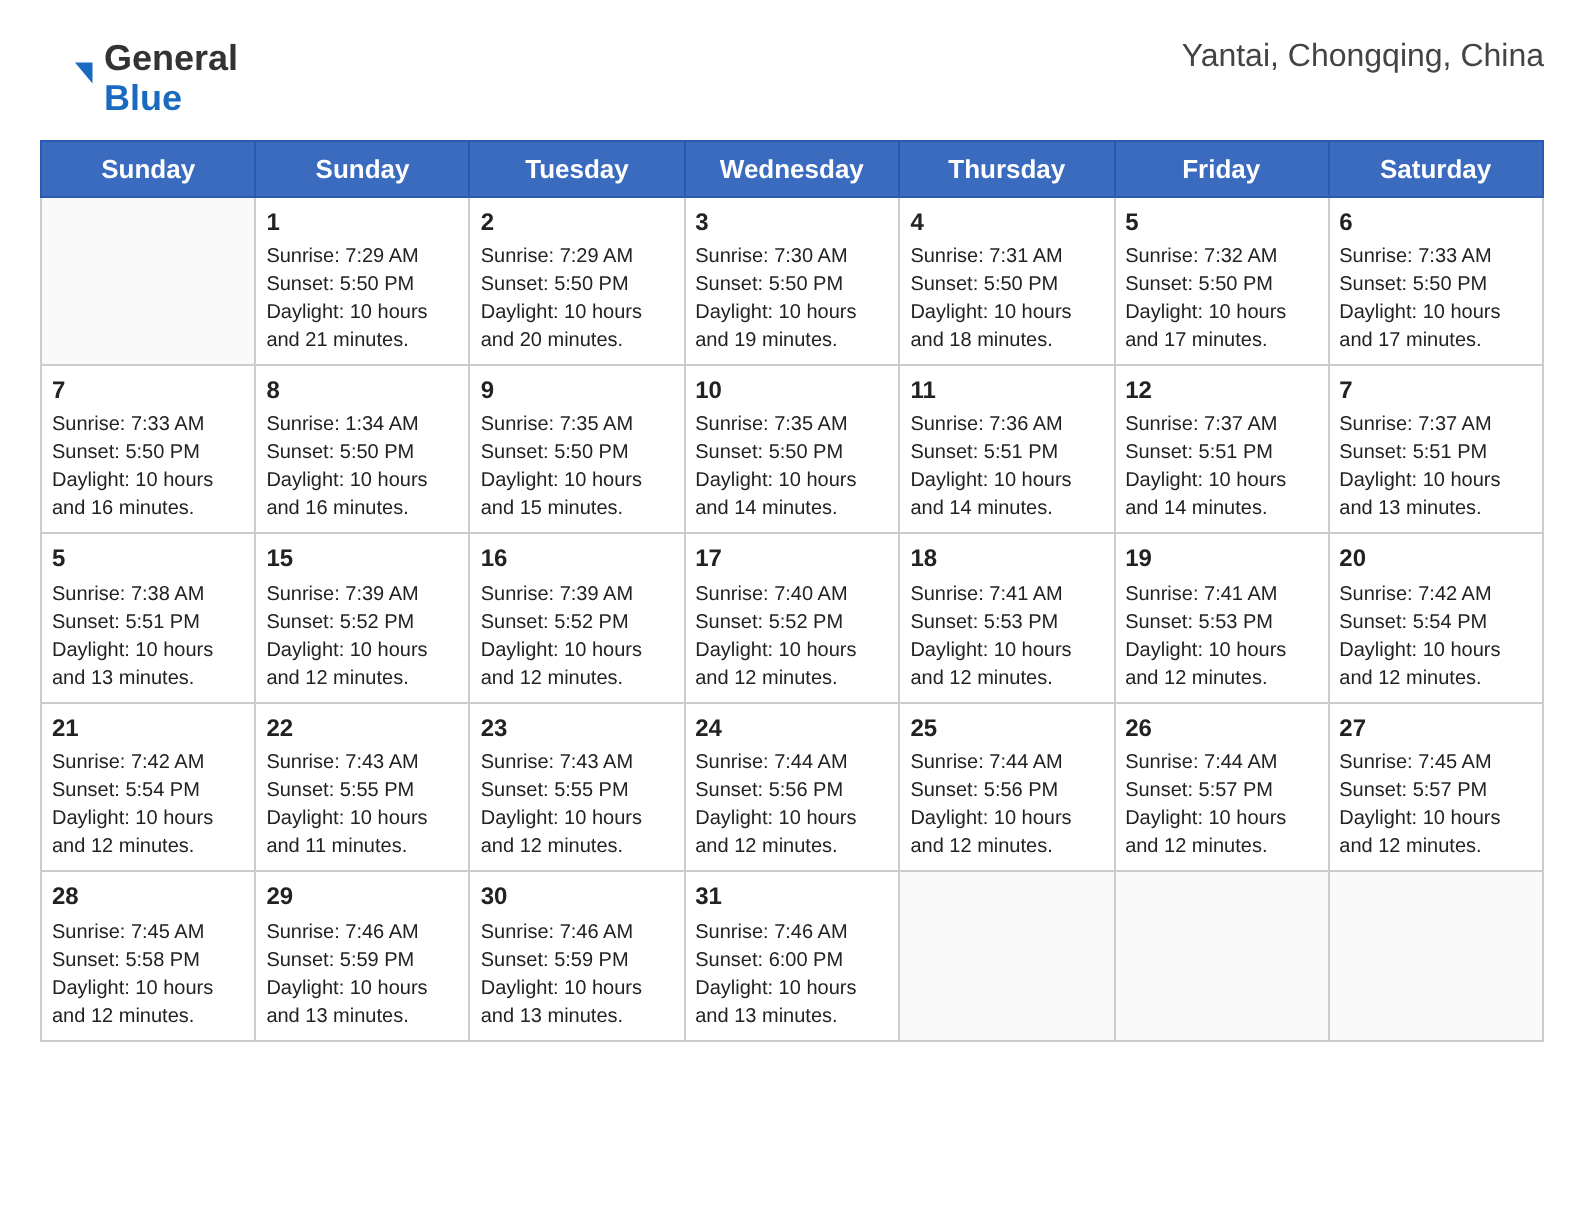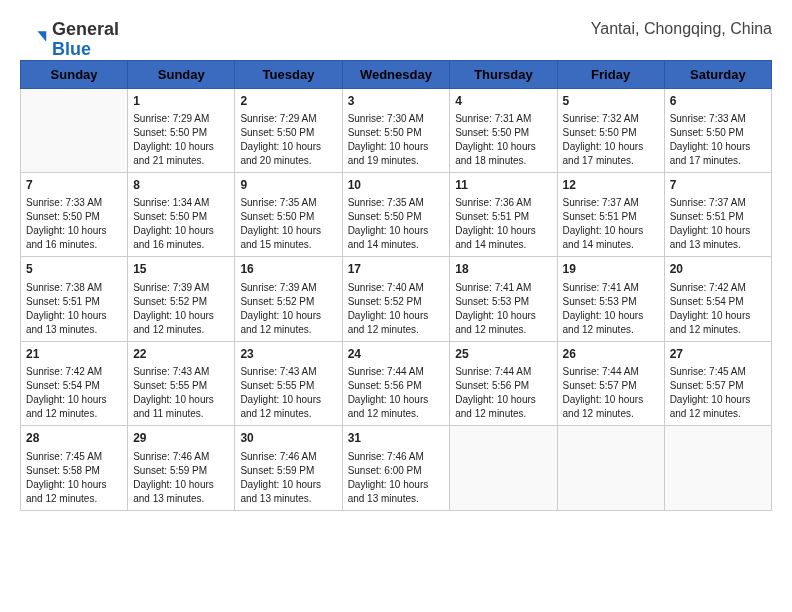--- a/index.html
+++ b/index.html
@@ -7,20 +7,21 @@
       font-family: Arial, sans-serif;
       background: #fff;
       width: 792px;
       min-height: 612px;
       padding: 20px;
     }
     .header {
       display: flex;
       justify-content: space-between;
       align-items: flex-start;
+      margin-bottom: 10px;
     }
     .logo {
       display: flex;
       align-items: center;
       gap: 4px;
     }
     .logo-text {
       display: flex;
       flex-direction: column;
       font-size: 18px;
@@ -45,21 +46,21 @@
       font-size: 16px;
       color: #444;
     }
     .calendar {
       width: 100%;
       border-collapse: collapse;
       border: 1px solid #ccc;
     }
     .calendar th {
       background-color: #3a6bbf;
-      color: #000000;
+      color: #ffffff;
       font-size: 13px;
       font-weight: bold;
       padding: 6px 4px;
       text-align: center;
       border: 1px solid #2a5aaf;
     }
     .calendar td {
       vertical-align: top;
       width: 108px;
       padding: 4px 5px;

